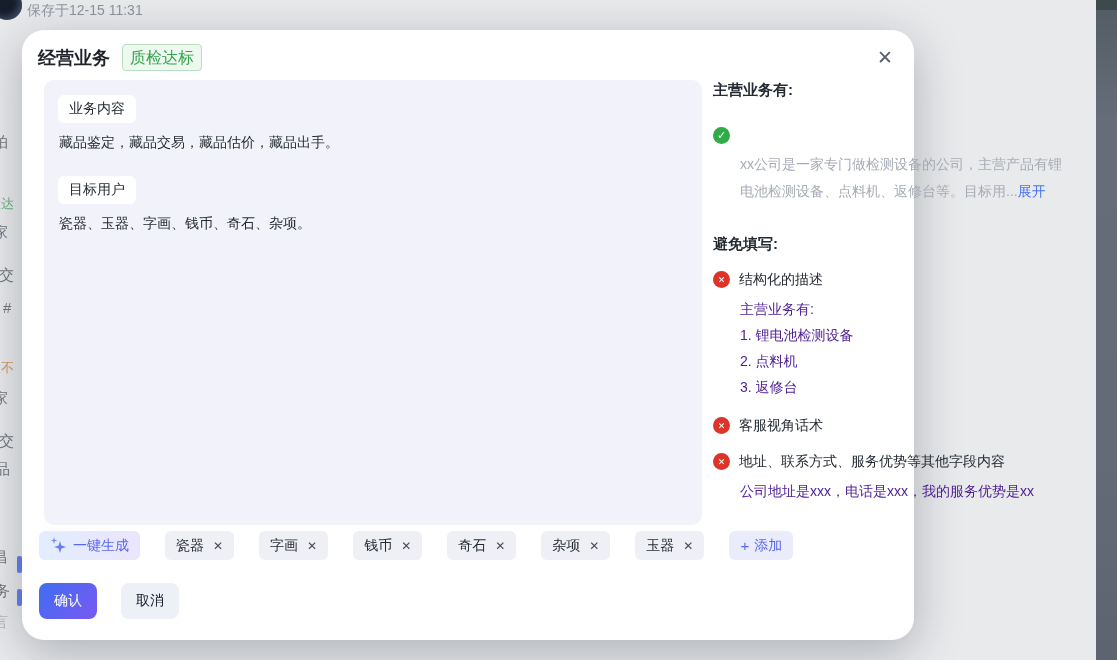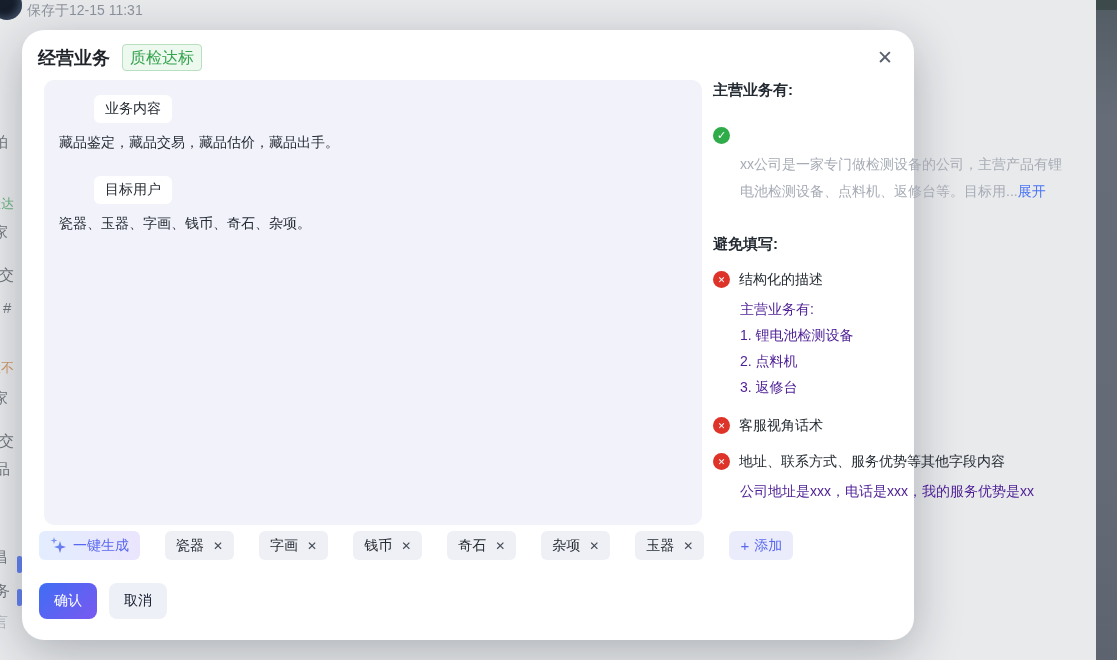--- a/index.html
+++ b/index.html
@@ -46,40 +46,40 @@
     font-size:19px; color:#5a616e; cursor:pointer; font-weight:300;
   }
 
   
   .editor {
     position:absolute; left:22px; top:50px; width:658px; height:445px;
     background:#f1f2fa; border-radius:10px; padding:15px 14px;
   }
   .field-label {
     display:table; background:#ffffff; border-radius:6px;
-    padding:5px 11px; font-size:14px; color:#252b33; margin-bottom:9px;margin-left:36px;
+    padding:5px 11px; font-size:14px; color:#252b33; margin-bottom:9px;
   }
   .field-value { font-size:14px; color:#252b33; margin:0 0 24px 1px; line-height:20px; }
 
   
   .tags-row { position:absolute; left:17px; top:501px; display:flex; align-items:center; gap:25px; }
   .chip {
     display:flex; align-items:center; height:29px; padding:0 11px;
     background:#eff0f5; border-radius:6px; font-size:14px; color:#252b33;
   }
   .chip .remove { margin-left:9px; font-size:12px; color:#454b56; cursor:pointer; line-height:1; }
   .chip-generate {
     background:linear-gradient(90deg,#e3edfe 0%,#eae5fd 100%);
     color:#5a68f0; gap:6px; cursor:pointer;
   }
   .chip-add { background:#eaecfc; color:#5a68f0; cursor:pointer; }
   .chip-add .plus { margin-right:5px; font-size:15px; line-height:1; }
 
   
-  .actions { position:absolute; left:17px; top:553px; display:flex; gap:12px; }
+  .actions { position:absolute; left:17px; top:553px; display:flex; gap:24px; }
   .btn { height:36px; border:none; border-radius:8px; font-size:14px; cursor:pointer;
          font-family:inherit; display:flex; align-items:center; justify-content:center; }
   .btn-confirm { width:58px; color:#fff; background:linear-gradient(135deg,#3f6ef4 0%,#7a58f0 100%); }
   .btn-cancel  { width:58px; color:#0f172a; background:#edf0f6; }
 
   
   .guide { position:absolute; left:691px; top:50px; width:368px; }
   .guide-heading { font-size:15px; font-weight:600; color:#252b33; line-height:20px; }
   .guide-item { display:flex; align-items:flex-start; gap:9px; }
   .g-icon {

